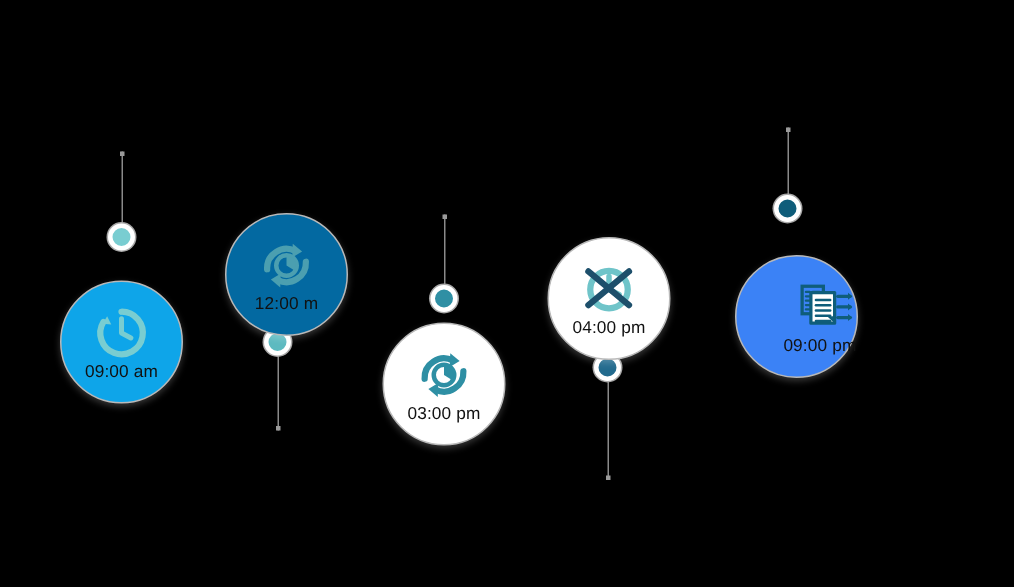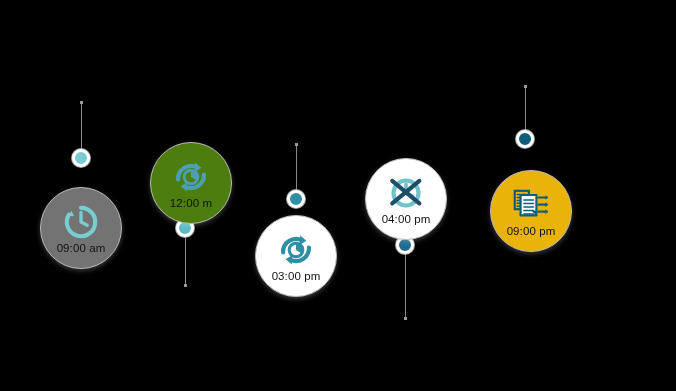--- a/index.html
+++ b/index.html
@@ -17,32 +17,32 @@
        border:3px solid #ffffff;box-sizing:border-box;
        box-shadow:0 0 0 1px #a8a8a8;}
 </style>
 </head>
 <body>
 
 <div id="stage">
     <div class="stem" style="left: 80.5px; top: 101px; height: 57px; background: rgb(138, 138, 138);"></div>
     <div class="cap" style="left: 79.5px; top: 101px;"></div>
     <div class="dot" style="left: 72px; top: 149px; background: rgb(121, 205, 209);"></div>
-    <div class="bubble" style="left: 40px; top: 187px; width: 80px; height: 80px; background: #737373; border-color: rgb(185, 185, 185);">
+    <div class="bubble" style="left: 40px; top: 187px; width: 80px; height: 80px; background: #0ea5e9; border-color: rgb(185, 185, 185);">
       <svg class="ico" viewBox="0 0 48 48">
         <path d="M24 7 A17 17 0 1 1 9.5 15.2" fill="none" stroke="#79cdd1" stroke-width="5" stroke-linecap="round"></path>
         <path d="M12.5 10.5 L9 16.5 L15.8 17.2 Z" fill="#79cdd1"></path>
         <path d="M24 12.5 L24 24 L31.5 28" fill="none" stroke="#79cdd1" stroke-width="4" stroke-linecap="round" stroke-linejoin="round"></path>
       </svg>
       <span class="lbl">09:00 am</span>
     </div>
     <div class="stem" style="left: 184.5px; top: 228px; height: 59px; background: rgb(138, 138, 138);"></div>
     <div class="cap" style="left: 183.5px; top: 284px;"></div>
     <div class="dot" style="left: 176px; top: 219px; background: rgb(93, 186, 192);"></div>
-    <div class="bubble" style="left: 150px; top: 142px; width: 80px; height: 80px; background: #4d7c0f; border-color: rgb(185, 185, 185);">
+    <div class="bubble" style="left: 150px; top: 142px; width: 80px; height: 80px; background: #0369a1; border-color: rgb(185, 185, 185);">
       <svg class="ico" viewBox="0 0 48 48">
         <path d="M8.5 27 A15.5 15.5 0 0 1 31 12.4" fill="none" stroke="#4b9fb0" stroke-width="5" stroke-linecap="round"></path>
         <path d="M29 6.5 L36.5 12.8 L28.6 17.6 Z" fill="#4b9fb0"></path>
         <path d="M39.5 21 A15.5 15.5 0 0 1 17 35.6" fill="none" stroke="#4b9fb0" stroke-width="5" stroke-linecap="round"></path>
         <path d="M19 41.5 L11.5 35.2 L19.4 30.4 Z" fill="#4b9fb0"></path>
         <circle cx="24" cy="24" r="8.2" fill="none" stroke="#4b9fb0" stroke-width="3.6"></circle>
         <path d="M24 24 L24 16.2 A7.8 7.8 0 0 1 30.4 27.9 Z" fill="#4b9fb0"></path>
       </svg>
       <span class="lbl">12:00 m</span>
     </div>
@@ -68,21 +68,21 @@
         <circle cx="24" cy="24" r="15" fill="none" stroke="#6fc4c9" stroke-width="5"></circle>
         <path d="M24 13.5 L24 24 L32 28" fill="none" stroke="#6fc4c9" stroke-width="4.4" stroke-linecap="round" stroke-linejoin="round"></path>
         <path d="M7.5 9.5 L40 36.5" stroke="#1d4f6b" stroke-width="5" stroke-linecap="round"></path>
         <path d="M40 9.5 L7.5 36.5" stroke="#1d4f6b" stroke-width="5" stroke-linecap="round"></path>
       </svg>
       <span class="lbl">04:00 pm</span>
     </div>
     <div class="stem" style="left: 524.5px; top: 85px; height: 54px; background: rgb(138, 138, 138);"></div>
     <div class="cap" style="left: 523.5px; top: 85px;"></div>
     <div class="dot" style="left: 516px; top: 130px; background: rgb(15, 93, 122);"></div>
-    <div class="bubble" style="left: 490px; top: 170px; width: 80px; height: 80px; background: #eab308; border-color: rgb(185, 185, 185);">
+    <div class="bubble" style="left: 490px; top: 170px; width: 80px; height: 80px; background: #3b82f6; border-color: rgb(185, 185, 185); align-items: flex-end;">
       <svg class="ico" viewBox="0 0 48 48">
         <rect x="4.5" y="7" width="17" height="22" fill="none" stroke="#0f5d7a" stroke-width="2.6"></rect>
         <path d="M7.5 11.5 L10.5 11.5 M7.5 15 L10.5 15 M7.5 18.5 L10.5 18.5 M7.5 22 L10.5 22 M7.5 25.5 L10.5 25.5" stroke="#0f5d7a" stroke-width="1.8" stroke-linecap="round"></path>
         <path d="M13 11.5 L18.5 11.5 M13 15 L18.5 15 M13 18.5 L18.5 18.5 M13 22 L18.5 22" stroke="#0f5d7a" stroke-width="1.8" stroke-linecap="round"></path>
         <path d="M11.5 12 L27.5 12 L30.5 12 L30.5 36.5 L11.5 36.5 Z" fill="#ffffff" stroke="#0f5d7a" stroke-width="2.6" stroke-linejoin="round"></path>
         <path d="M15.5 18 L27 18" stroke="#0f5d7a" stroke-width="1.9" stroke-linecap="round"></path>
         <path d="M15.5 22.2 L27 22.2" stroke="#0f5d7a" stroke-width="1.9" stroke-linecap="round"></path>
         <path d="M15.5 26.4 L27 26.4" stroke="#0f5d7a" stroke-width="1.9" stroke-linecap="round"></path>
         <path d="M15.5 30.6 L27 30.6" stroke="#0f5d7a" stroke-width="1.9" stroke-linecap="round"></path>
         <path d="M15.5 34.8 L27 34.8" stroke="#0f5d7a" stroke-width="1.9" stroke-linecap="round"></path>

